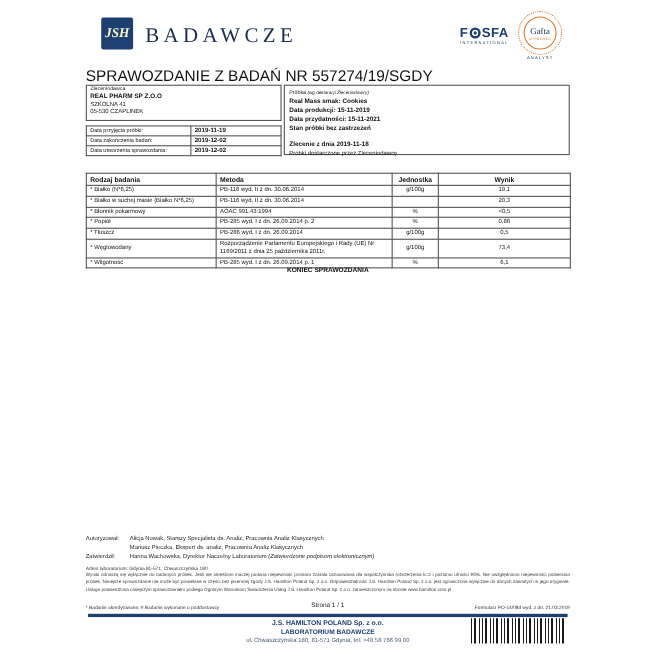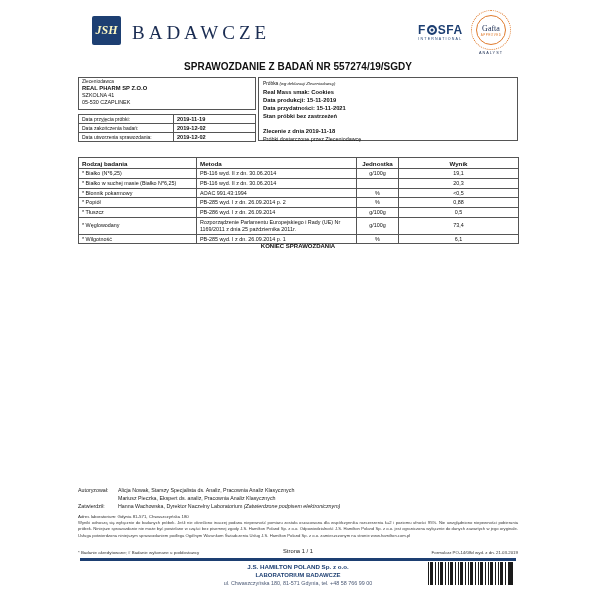--- a/index.html
+++ b/index.html
@@ -31,22 +31,22 @@
   .gafta { position:absolute; left:390px; top:2px; width:46px; text-align:center; }
   .gafta-ring { width:40px; height:40px; margin:0 auto; border-radius:50%; border:1.5px dotted #e07b2c;
                 display:flex; align-items:center; justify-content:center; }
   .gafta-inner { width:30px; height:30px; border-radius:50%; border:1px solid #e07b2c;
                  display:flex; flex-direction:column; align-items:center; justify-content:center; }
   .gafta-name { font-family:"Liberation Serif", serif; font-size:8px; color:#1a2c52; }
   .gafta-approved { font-size:3px; color:#e07b2c; letter-spacing:0.5px; }
   .gafta-analyst { font-size:3.8px; color:#1a2c52; letter-spacing:1px; margin-top:1px; }
 
   
-  .doc-title { position:absolute; left:78px; top:61px; width:440px; text-align:center;
-               font-weight:bold; font-size:10px; color:#111; }
+  .doc-title { position:absolute; left:78px; top:61px; width:440px; 
+               font-weight:normal; font-size:14px; color:#111; }
 
   
   .info { position:absolute; left:78px; top:77px; width:440px; height:64px; font-size:5.5px; }
   .client-box { position:absolute; left:0; top:0; width:178px; height:33px;
                 border:1px solid #555; padding:1px 3px; }
   .client-label { font-size:4.8px; color:#222; }
   .client-name { font-size:5.8px; font-weight:bold; margin-top:1px; }
   .client-line { font-size:5.4px; margin-top:1px; }
   .dates { position:absolute; left:0; top:37px; width:178px; border-collapse:collapse; }
   .dates td { border:1px solid #555; height:9px; padding:0 3px; font-size:5px; vertical-align:middle; }

